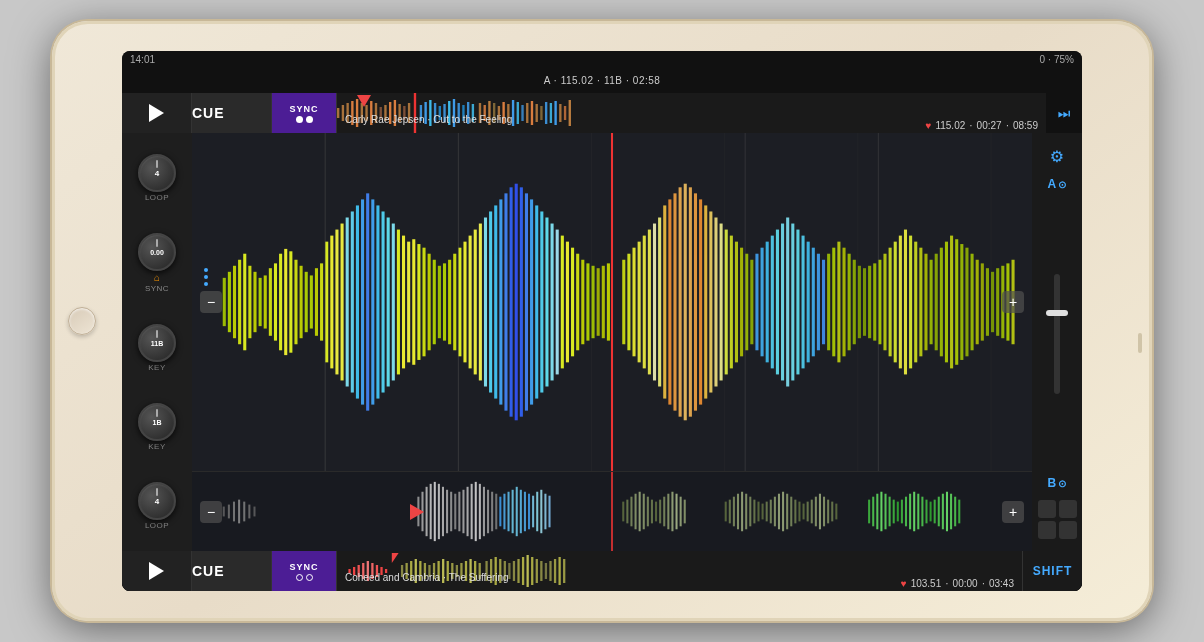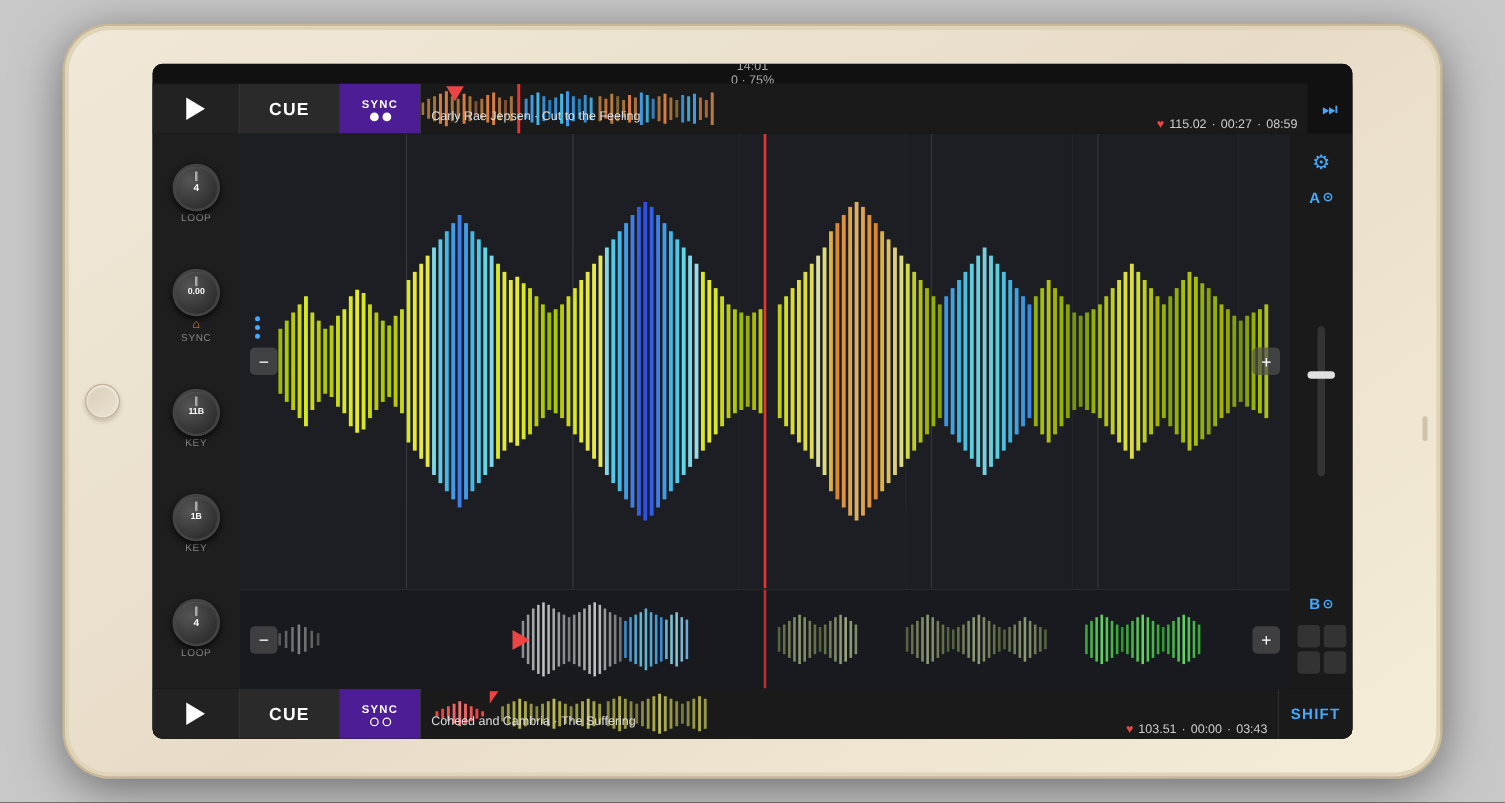--- a/index.html
+++ b/index.html
@@ -63,25 +63,24 @@
       flex-direction: column;
     }
 
     
     .status-bar {
       background: #111;
       color: #aaa;
       font-size: 10px;
       padding: 2px 8px;
       display: flex;
-      justify-content: center;
+      justify-content: space-between;
       align-items: center;
       height: 16px;
       flex-shrink: 0;
-      flex-direction: column;
     }
 
     
     .top-header {
       background: #111;
       height: 26px;
       display: flex;
       align-items: center;
       justify-content: center;
       flex-shrink: 0;
@@ -124,21 +123,20 @@
       height: 0;
       border-top: 9px solid transparent;
       border-bottom: 9px solid transparent;
       border-left: 15px solid #fff;
     }
 
     .cue-btn {
       width: 80px;
       display: flex;
       align-items: center;
-      justify-content: center;
       background: #2a2a2a;
       border-right: 1px solid #333;
       font-size: 14px;
       font-weight: bold;
       color: #fff;
       letter-spacing: 1px;
       cursor: pointer;
     }
 
     .sync-btn {
@@ -536,20 +534,23 @@
   <div class="home-button"></div>
   <div class="right-button"></div>
 
   <div class="screen">
 
     <div class="status-bar">
       <span>14:01</span>
       <span>0 · 75%</span>
     </div>
 
+    <div class="top-header">
+      <span class="center-info">A · 115.02 · 11B · 02:58</span>
+    </div>
 
     <div class="main-content">
 
       <div class="deck-top">
         <div class="play-btn">
           <div class="triangle"></div>
         </div>
         <div class="cue-btn">
           <span>CUE</span>
         </div>

